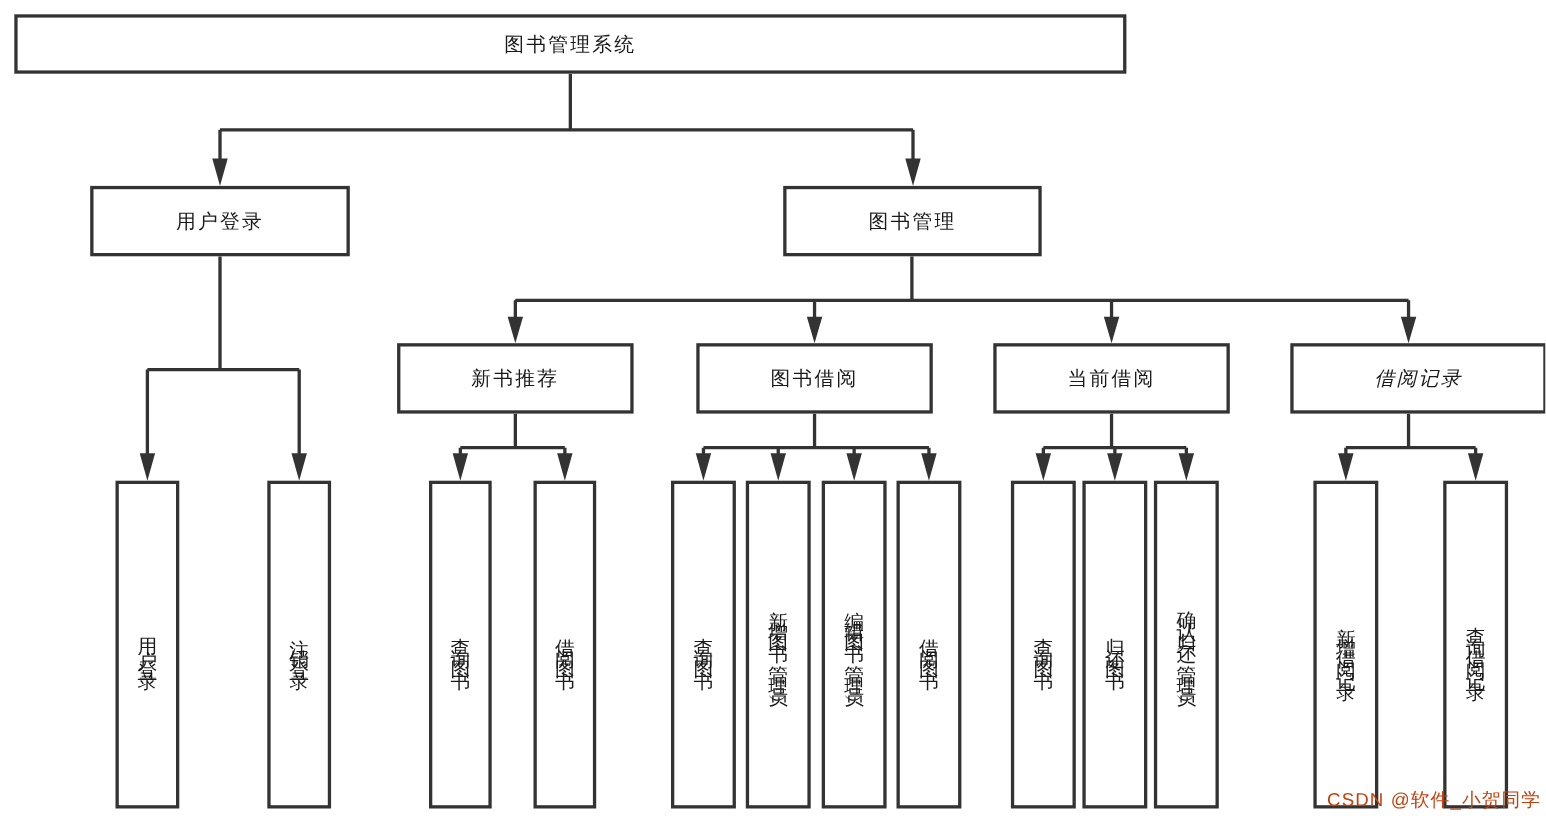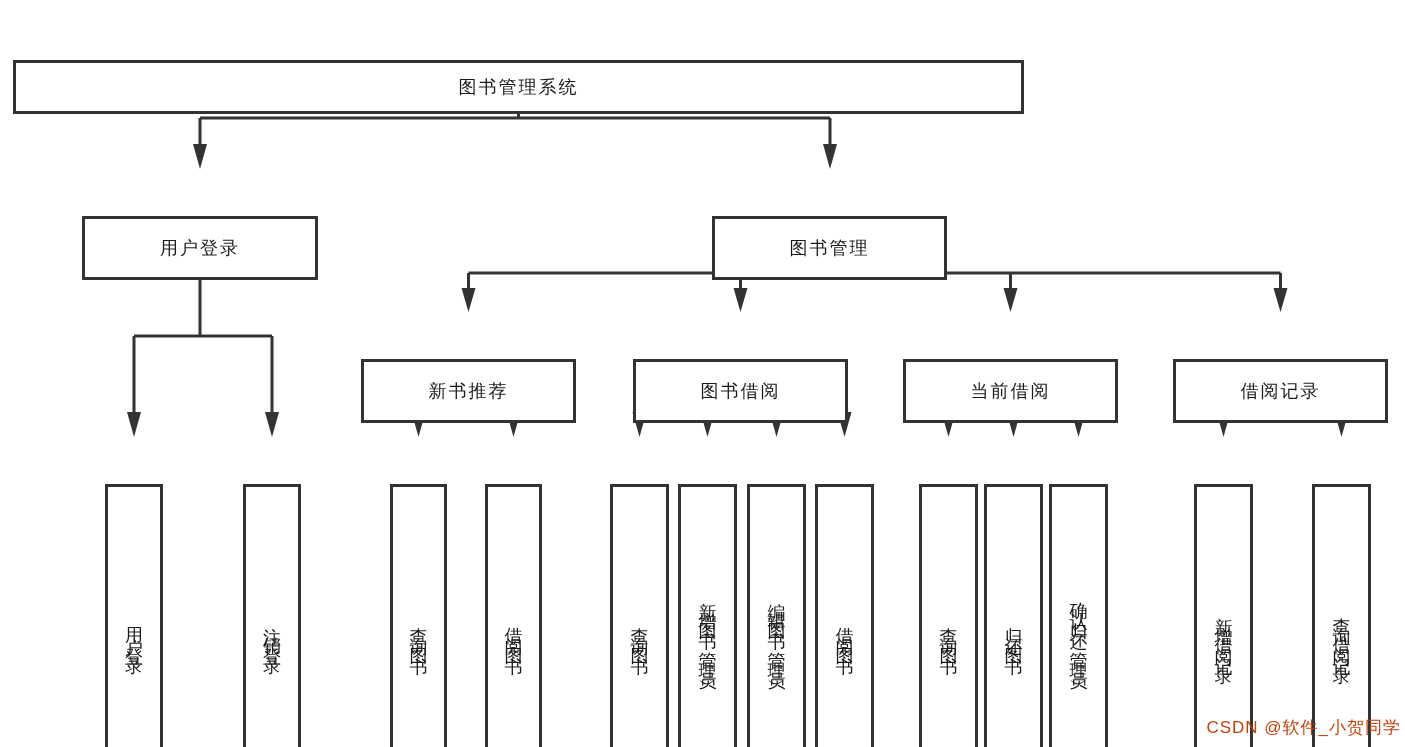--- a/index.html
+++ b/index.html
@@ -21,40 +21,39 @@
     position: absolute;
     box-sizing: border-box;
     border: 3px solid #333333;
     background: #ffffff;
     display: flex;
     align-items: center;
     justify-content: center;
     color: #1a1a1a;
     font-size: 18px;
     line-height: 1;
-    margin-top: 47px;
   }
   .hbox { letter-spacing: 2px; }
   .vbox {
     writing-mode: vertical-rl;
     text-orientation: mixed;
     letter-spacing: 10px;
     top: 437px;
     height: 298px;
   }
   
   .n-root   { left: 13px;  top: 13px;  width: 1011px; height: 54px; }
   
   .n-login  { left: 82px;  top: 169px; width: 236px; height: 64px; }
   .n-mgmt   { left: 712px; top: 169px; width: 235px; height: 64px; }
   
   .n-rec    { left: 361px;  top: 312px; width: 215px; height: 64px; }
   .n-borrow { left: 633px;  top: 312px; width: 215px; height: 64px; }
   .n-cur    { left: 903px;  top: 312px; width: 215px; height: 64px; }
-  .n-record { left: 1173px; top: 312px; width: 215px; height: 64px; }
+  .n-record { left: 1173px; top: 312px; width: 233px; height: 64px; font-style: italic; }
   
   .l-userlogin { left: 105px;  width: 58px; }
   .l-logout    { left: 243px;  width: 58px; }
   .l-recq      { left: 390px;  width: 57px; }
   .l-recb      { left: 485px;  width: 57px; }
   .l-bq        { left: 610px;  width: 59px; }
   .l-badd      { left: 678px;  width: 59px; }
   .l-bedit     { left: 747px;  width: 59px; }
   .l-bborrow   { left: 815px;  width: 59px; }
   .l-cq        { left: 919px;  width: 59px; }

